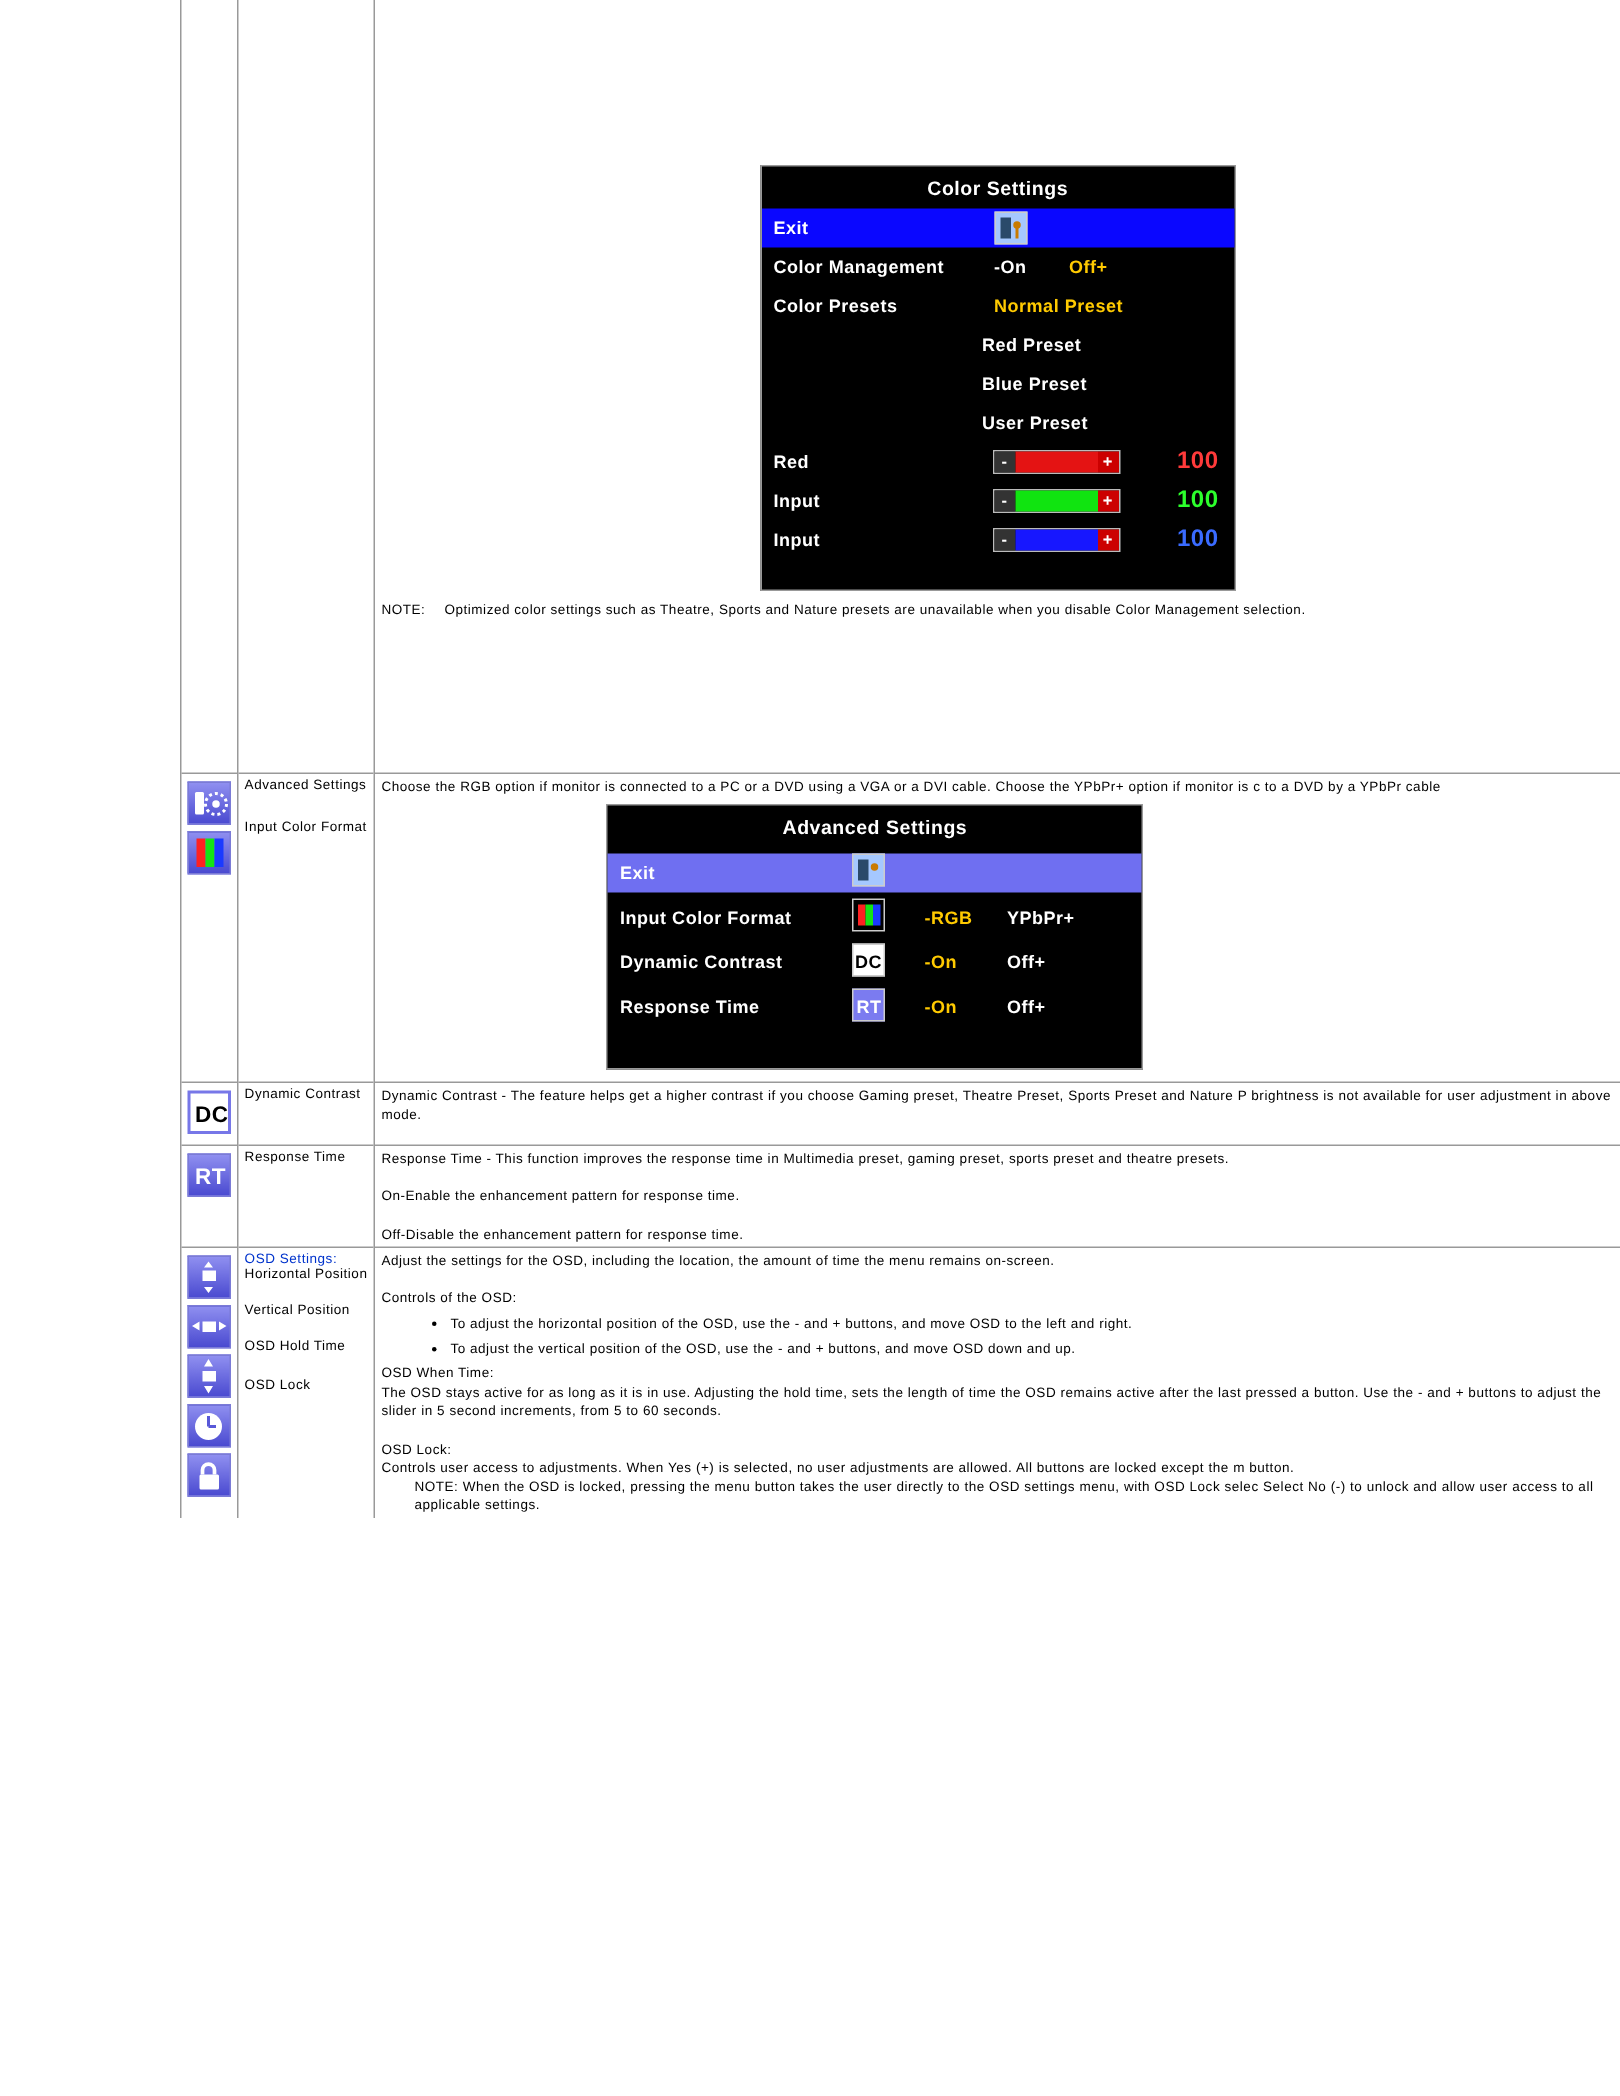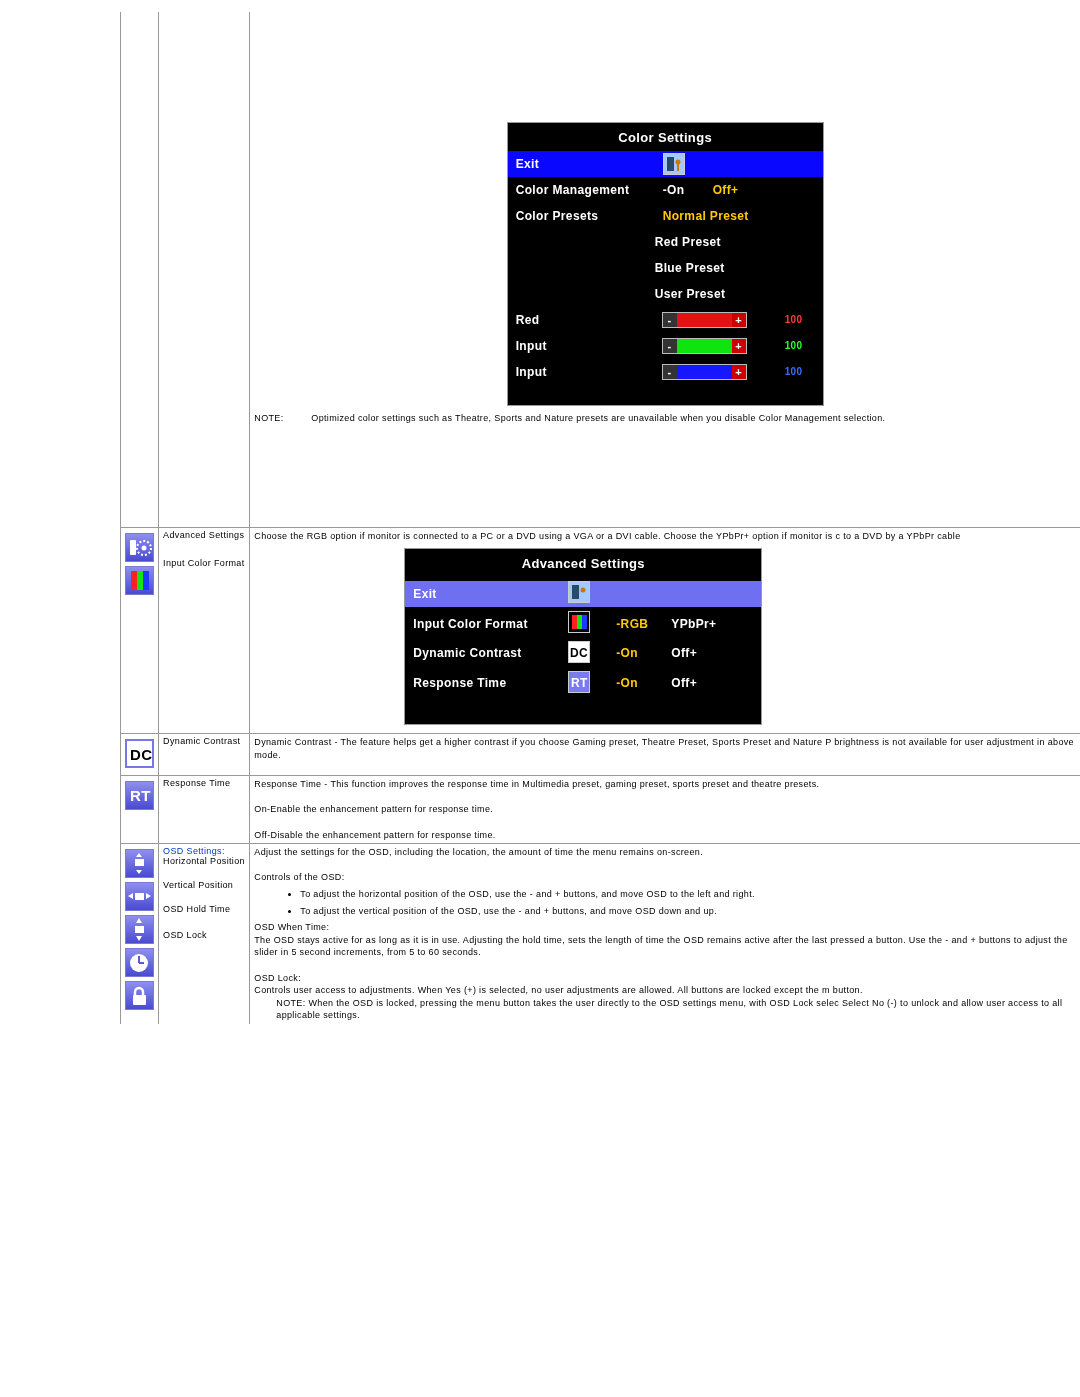--- a/index.html
+++ b/index.html
@@ -1,17 +1,17 @@
 <!DOCTYPE html>
 <html><head>
 <meta charset="utf-8">
 <style>
 body{background:#fff;margin:0;font-family:Verdana,Arial,sans-serif;font-size:9px;color:#000;letter-spacing:0.04em}
 .page{width:1080px;height:1397px;margin:0 auto;position:relative}
-.table{position:absolute;left:120px;top:12px;width:960px;border-collapse:collapse}
+.table{position:absolute;left:120px;top:0;width:960px;border-collapse:collapse}
 .table td{vertical-align:top;padding:2px 4px;border-left:1px solid #999}
 .table tr{border-top:1px solid #999}
 .table tr.nb{border-top:none}
 .col-icon{width:33px;padding:4px 2px !important;text-align:center}
 .col-label{width:82px}
 .col-content{width:820px;line-height:1.4}
 .ico{width:29px;height:29px;display:inline-block;vertical-align:top;border:1px solid #7b7bd6;background:linear-gradient(#8f8ff0,#4a4ad0);margin:1px 0 3px 0;position:relative;box-sizing:border-box}
 .ico svg{position:absolute;top:0;left:0}
 .link{color:#0033cc}
 .osd{margin:0 auto 6px auto;border:1px solid #999;background:#000;color:#fff;font-family:Arial,sans-serif;font-weight:bold}
@@ -23,30 +23,30 @@
 .osd .c2f{flex:1;display:flex;align-items:center;gap:30px}
 .osd .c2{width:50px}
 .osd .c3{width:50px}
 .osd .hl{background:#0a07ff}
 .ylw{color:#ffca00}
 .sub{padding-left:147px !important;font-size:12px}
 .slider{display:inline-flex;align-items:center;height:14px;border:1px solid #bbb;margin-right:8px;vertical-align:middle}
 .btn{width:14px;height:14px;display:inline-block;color:#fff;text-align:center;line-height:14px;font-size:11px;font-weight:bold}
 .btn.m{background:#333}
 .bar{width:55px;height:14px}
-.num{font-size:10px;font-weight:bold;display:inline-block;width:30px}
+.num{font-size:16px;font-weight:bold;display:inline-block;width:30px}
 .minibox{width:22px;height:22px;border:1px solid #ccc;box-sizing:border-box;display:inline-block;position:relative}
 .running{background:#a5c8ff}
 .as .osd-row{min-height:24px;margin:4px 0}
 .as .c1{width:155px;font-size:12px}
 .as .cic{width:48px}
 .as .c2{width:55px;font-size:12px}
 .as .c3{width:55px;font-size:12px}
 .as .hl{background:#6f6ff1}
-.note{display:flex;gap:17px;margin-top:4px;font-size:9px;letter-spacing:0.04em}
+.note{display:flex;gap:2px;margin-top:4px;font-size:9px;letter-spacing:0.04em}
 .note .nl{width:40px}
 ul.b{margin:2px 0;padding-left:34px}
 ul.b li{margin:4px 12px}
 .spacer-big{height:100px}
 </style>
 </head>
 <body>
 
 <div class="page">
 <table class="table">

